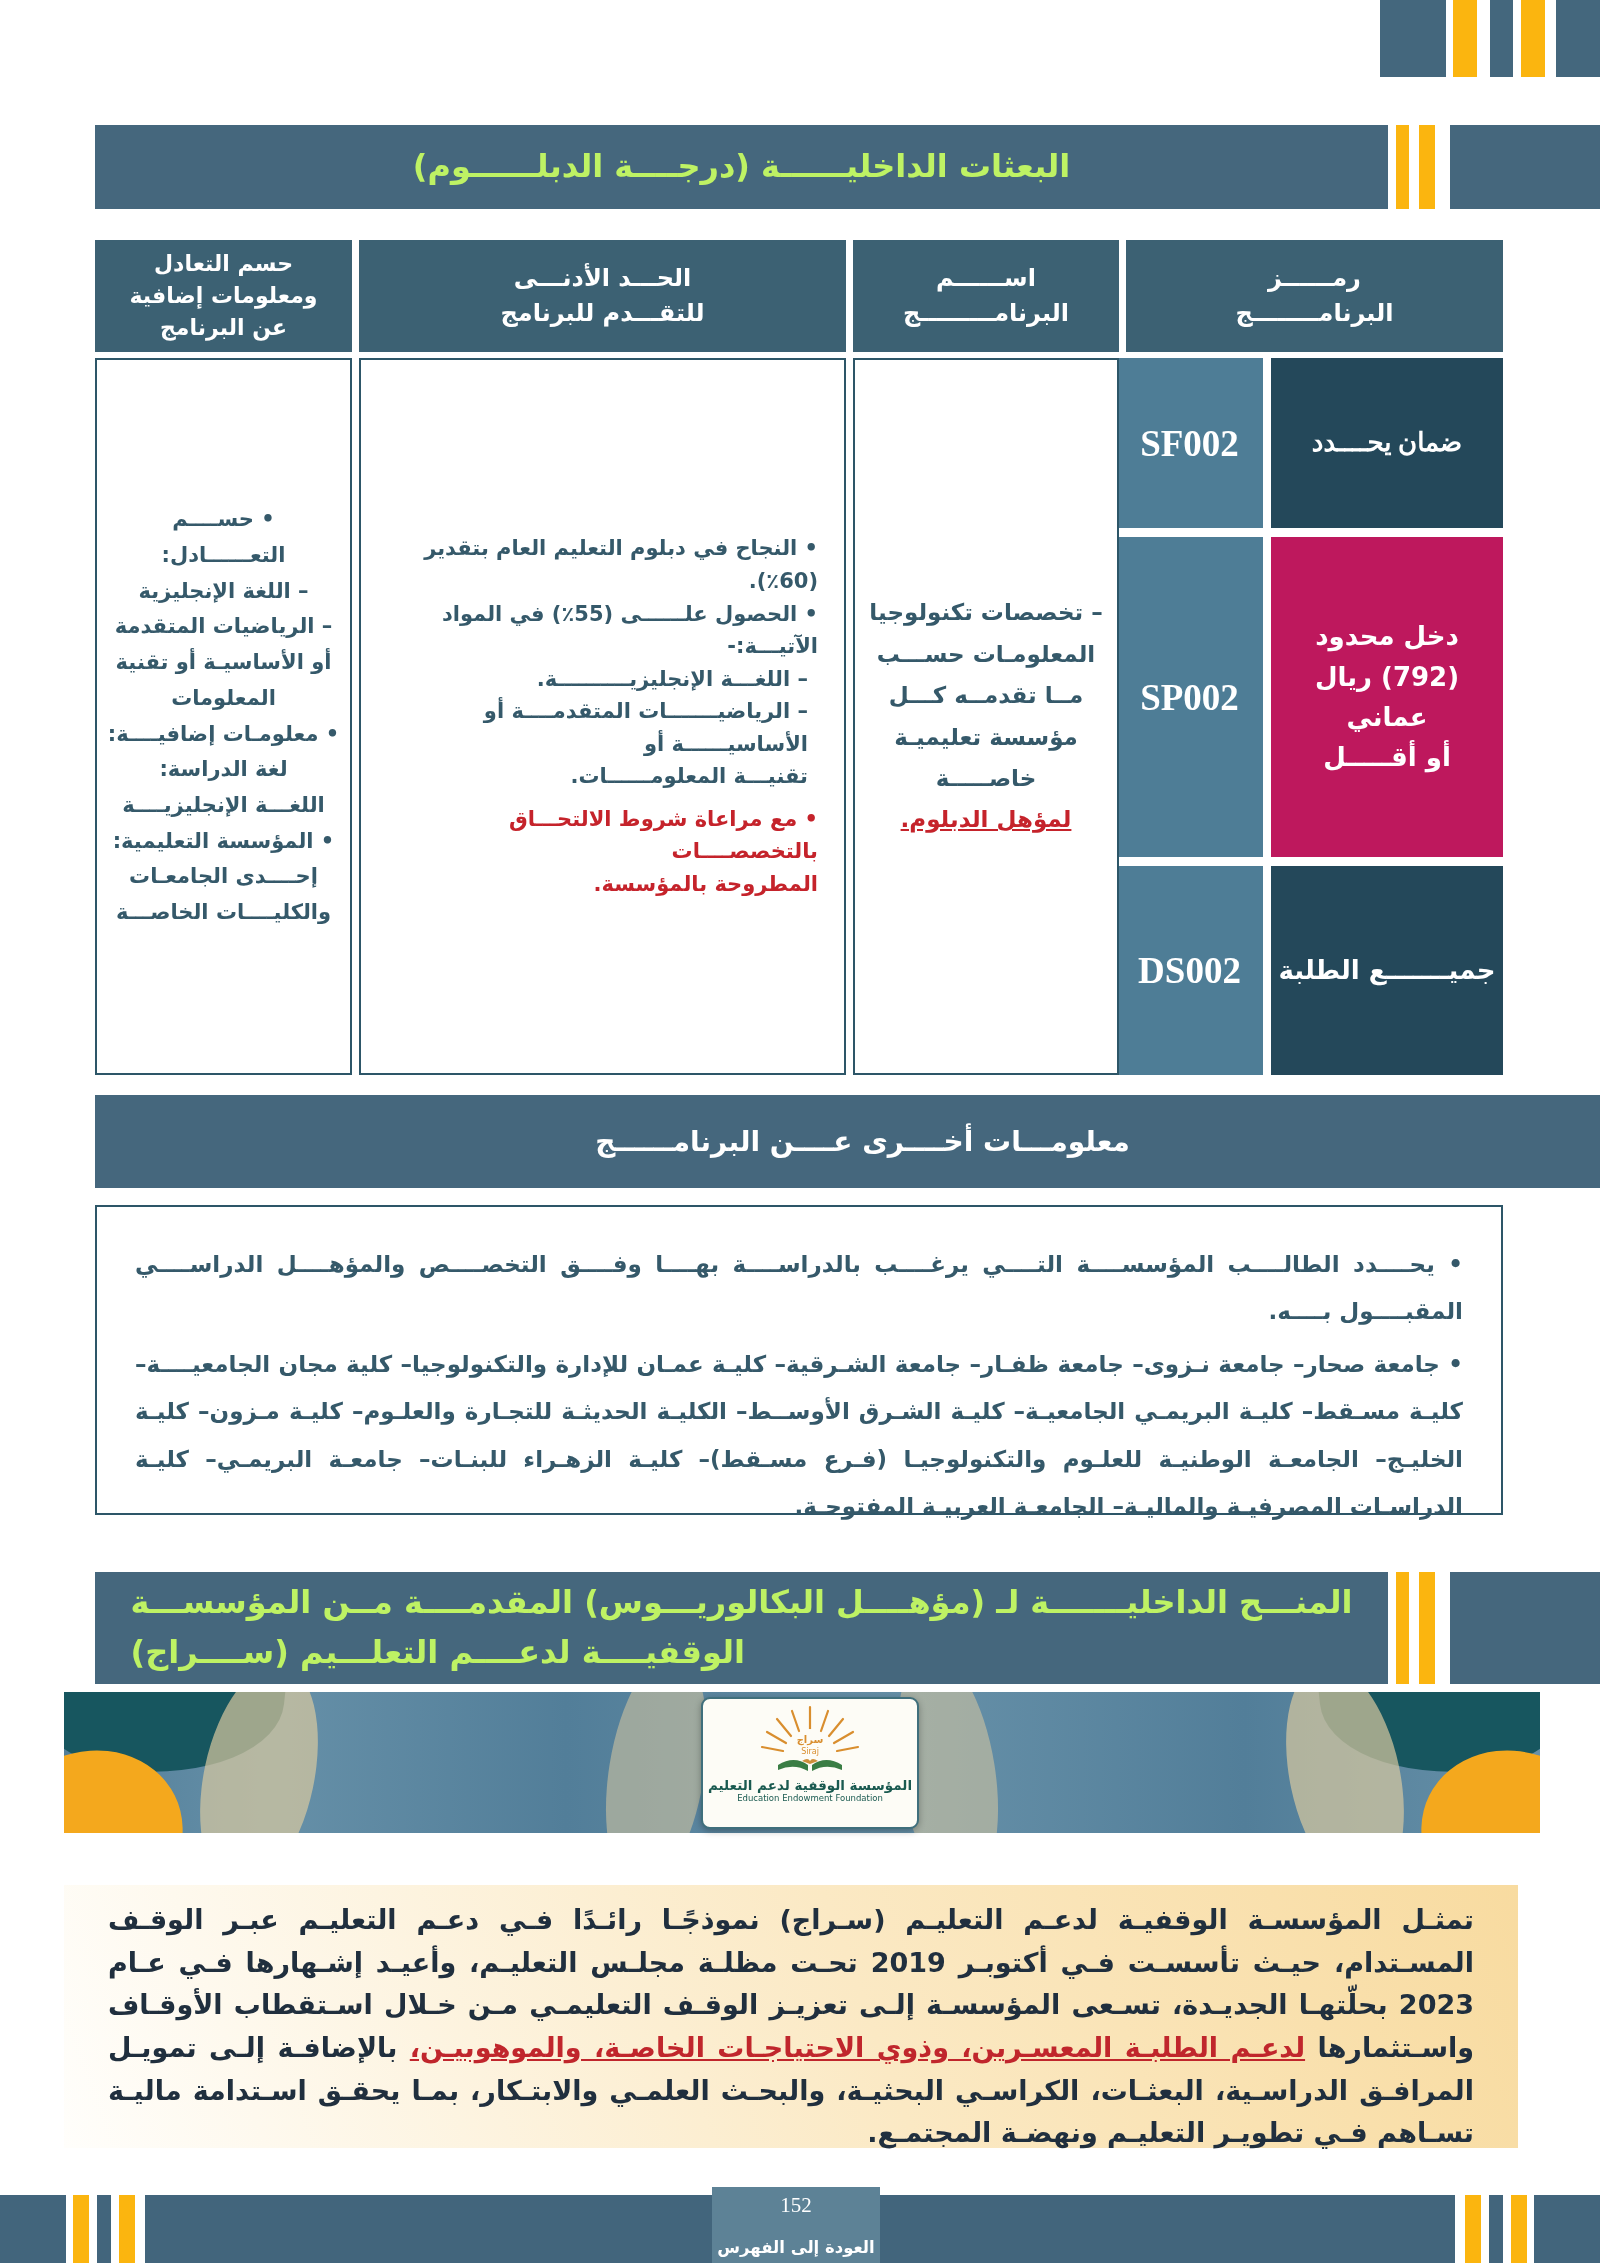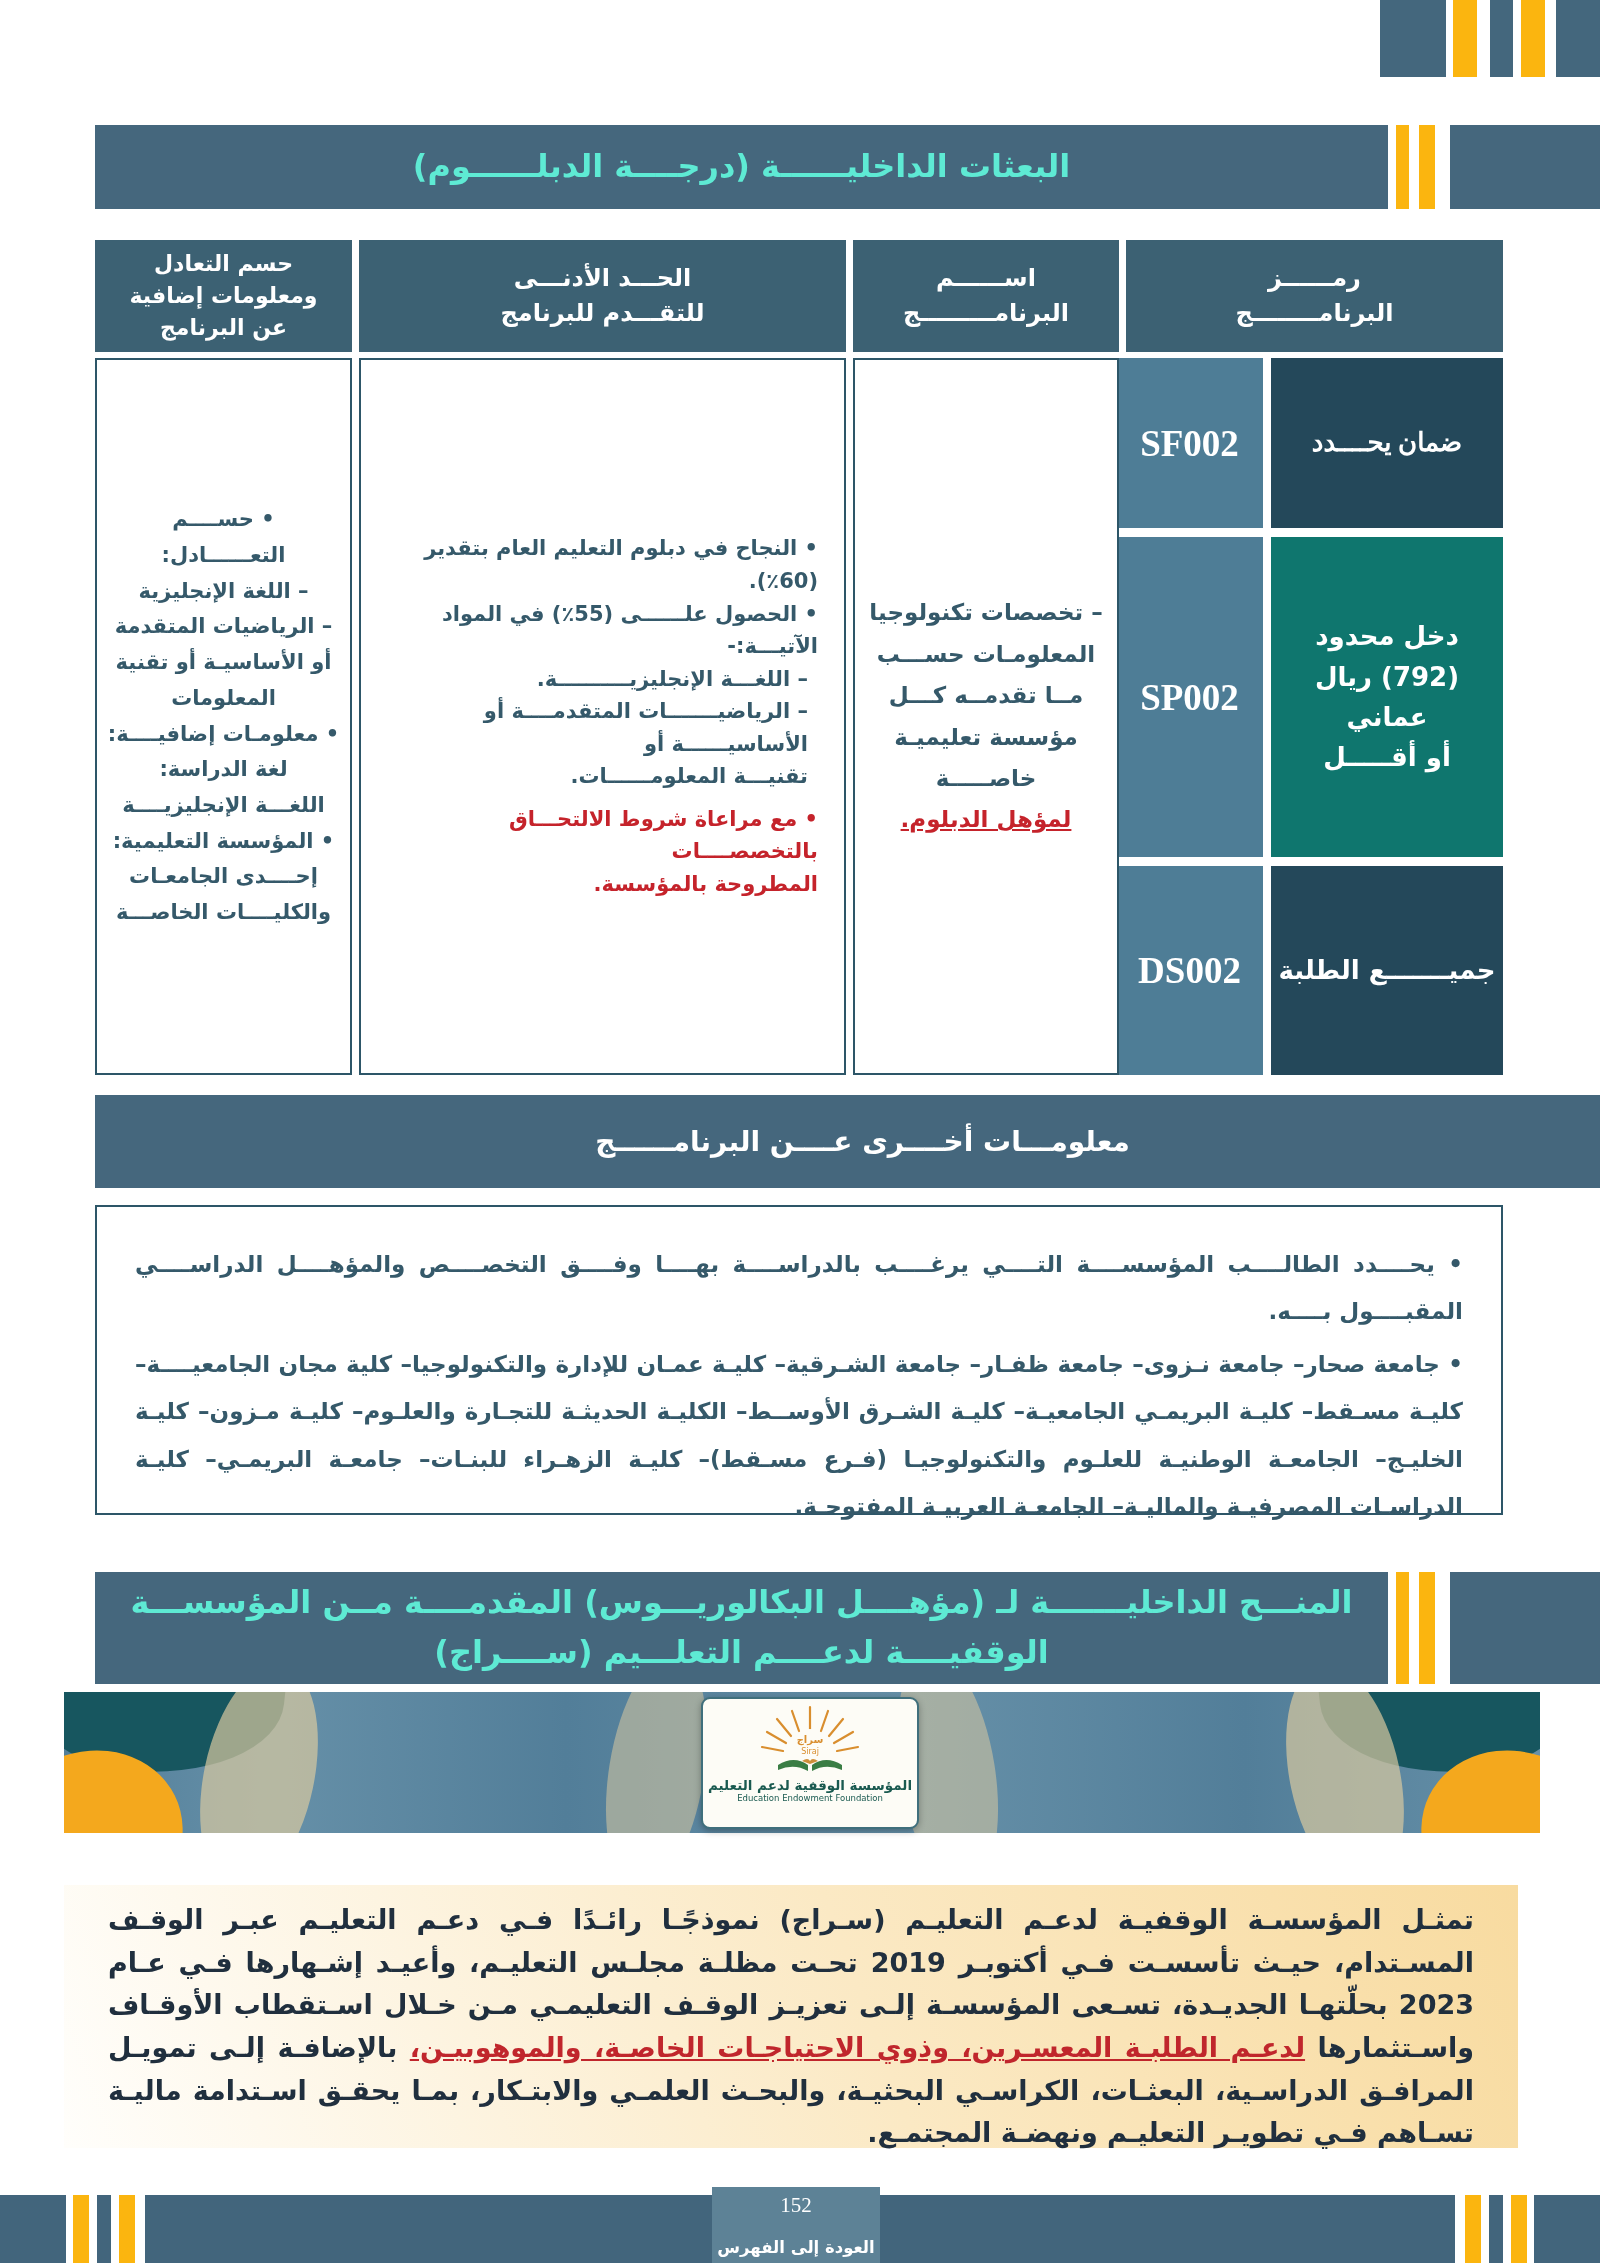--- a/index.html
+++ b/index.html
@@ -14,21 +14,21 @@
   .td1 { left:1380px; top:0; width:66px; height:77px; background:#44677d; }
   .td2 { left:1453px; top:0; width:24px; height:77px; background:#fbb50f; }
   .td3 { left:1490px; top:0; width:23px; height:77px; background:#44677d; }
   .td4 { left:1521px; top:0; width:24px; height:77px; background:#fbb50f; }
   .td5 { left:1556px; top:0; width:44px; height:77px; background:#44677d; }
 
   
   .bar-main { background:#45677d; display:flex; align-items:center; justify-content:center; }
   .bar1 { left:95px; top:125px; width:1293px; height:84px; }
   .bar2 { left:95px; top:1572px; width:1293px; height:112px; }
-  .bar-title { color:#5eead4; font-weight:bold; font-size:32px; text-align:center; line-height:1.55; }
+  .bar-title { color:#bef264; font-weight:bold; font-size:32px; text-align:left; line-height:1.55; }
   .b1y1 { left:1396px; top:125px; width:13px; height:84px; background:#fbb50f; }
   .b1y2 { left:1419px; top:125px; width:16px; height:84px; background:#fbb50f; }
   .b1end { left:1450px; top:125px; width:150px; height:84px; background:#45677d; }
   .b2y1 { left:1396px; top:1572px; width:13px; height:112px; background:#fbb50f; }
   .b2y2 { left:1419px; top:1572px; width:16px; height:112px; background:#fbb50f; }
   .b2end { left:1450px; top:1572px; width:150px; height:112px; background:#45677d; }
 
   
   .th { top:240px; height:112px; background:#3c6173; color:#ffffff; font-weight:bold;
         display:flex; align-items:center; justify-content:center; text-align:center;
@@ -55,21 +55,21 @@
   
   .cat, .codecell { display:flex; align-items:center; justify-content:center;
                     color:#ffffff; font-weight:bold; text-align:center; }
   .cat { left:1271px; width:232px; font-size:26px; white-space:pre-line; line-height:1.55; }
   .codecell { left:1116px; width:147px; background:#4e7d96;
               font-family:"Liberation Serif", serif; font-size:37px; direction:ltr; }
   .row1 { top:358px; height:170px;font-family:Liberation Serif, serif; }
   .row2 { top:537px; height:320px; }
   .row3 { top:866px; height:209px; }
   .bg-dark { background:#24485a; }
-  .bg-red  { background:#0f766e; }
+  .bg-red  { background:#be185d; }
 
   
   .infobar { left:95px; top:1095px; width:1535px; height:93px; background:#45677d;
              display:flex; align-items:center; justify-content:center;
              color:#ffffff; font-size:28px; font-weight:bold; }
   .infobox { left:95px; top:1205px; width:1408px; height:310px; background:#ffffff;
              border:2px solid #2d5668; padding:34px 38px 0; color:#35596a;
              font-size:23px; font-weight:bold; line-height:2.05; text-align:justify; }
   .infobox .item { margin-bottom:6px; }
 

